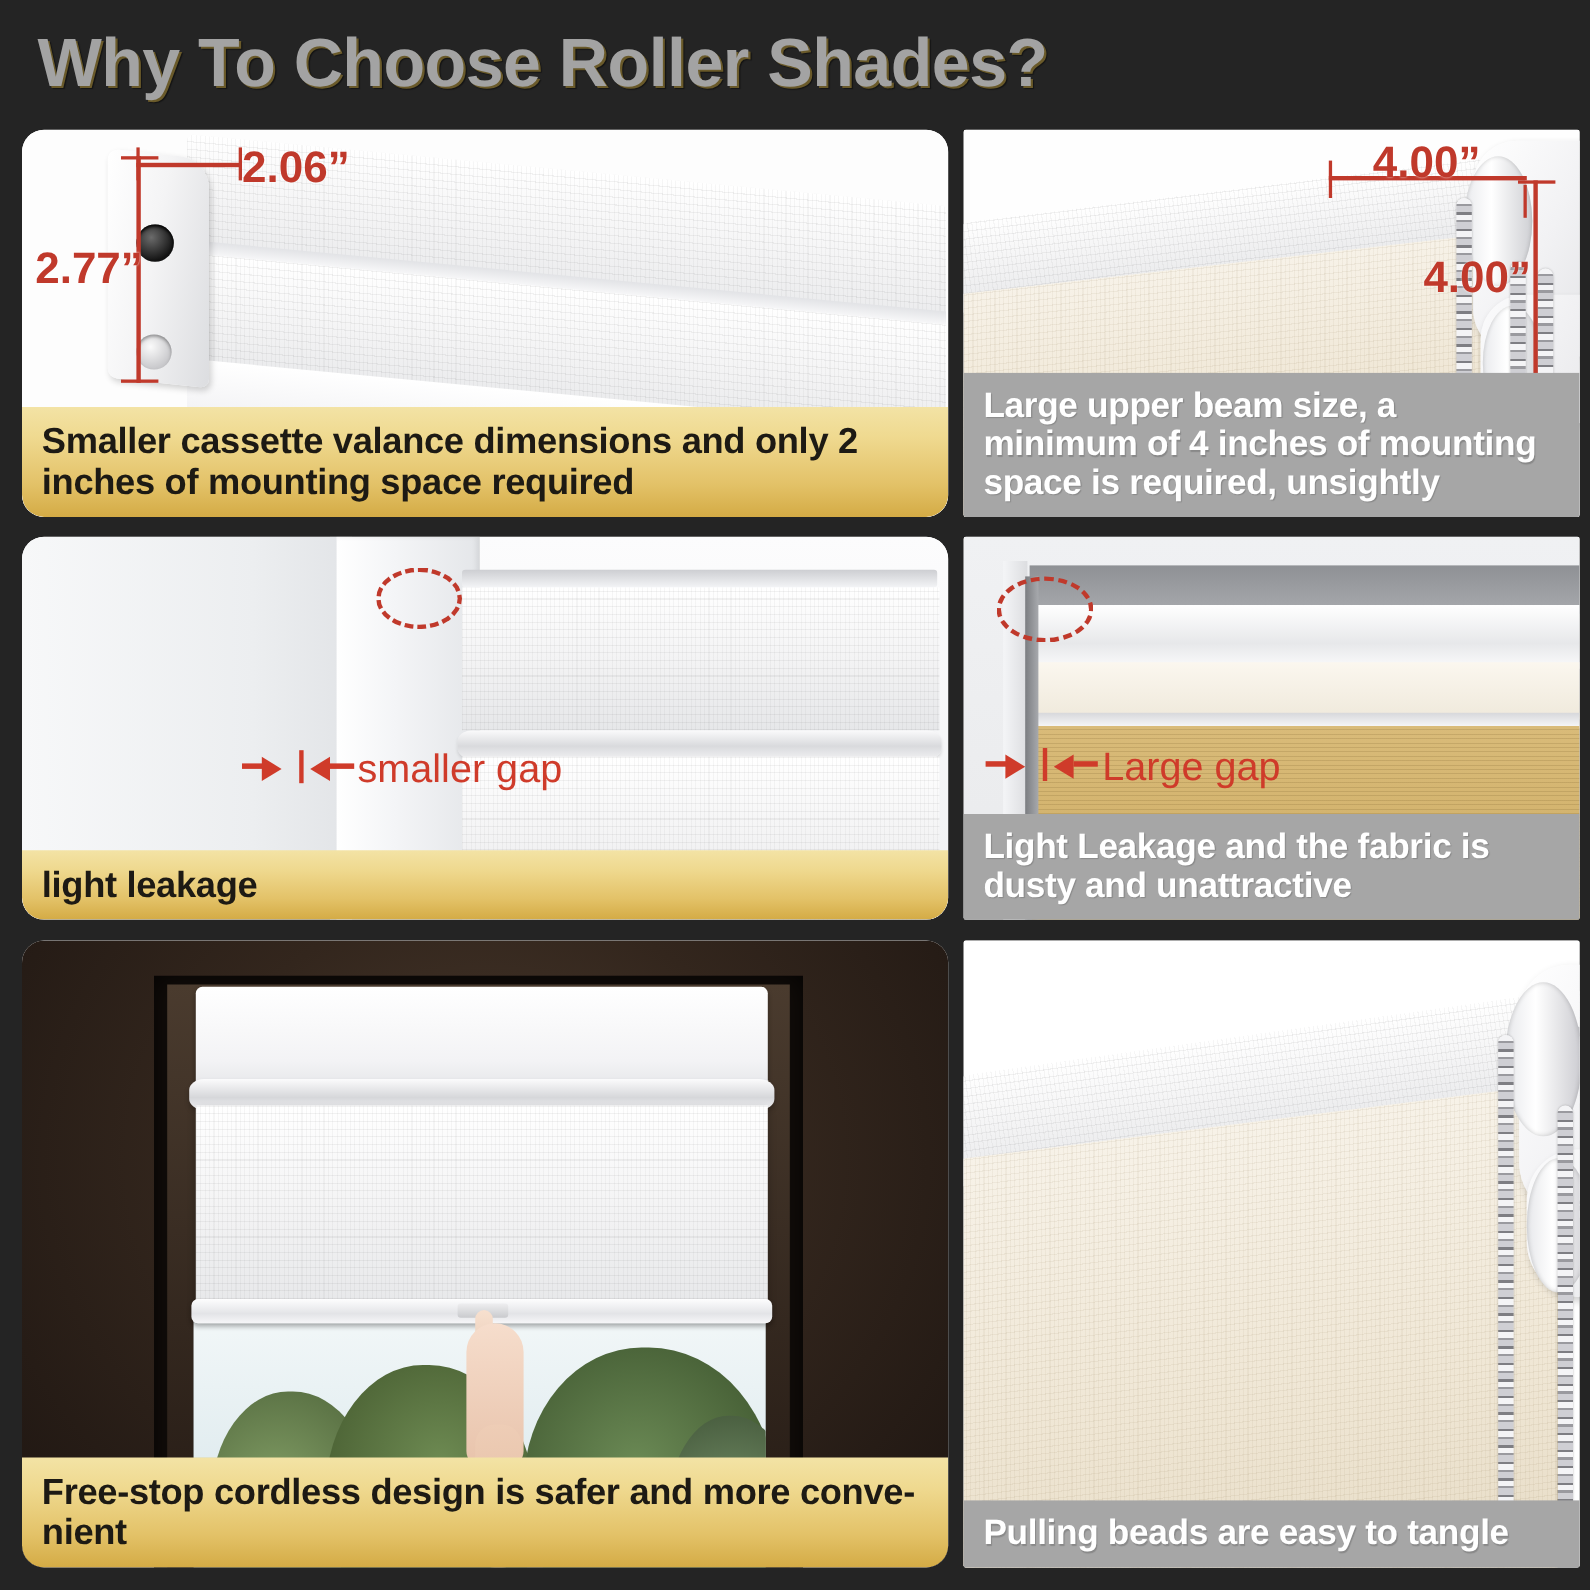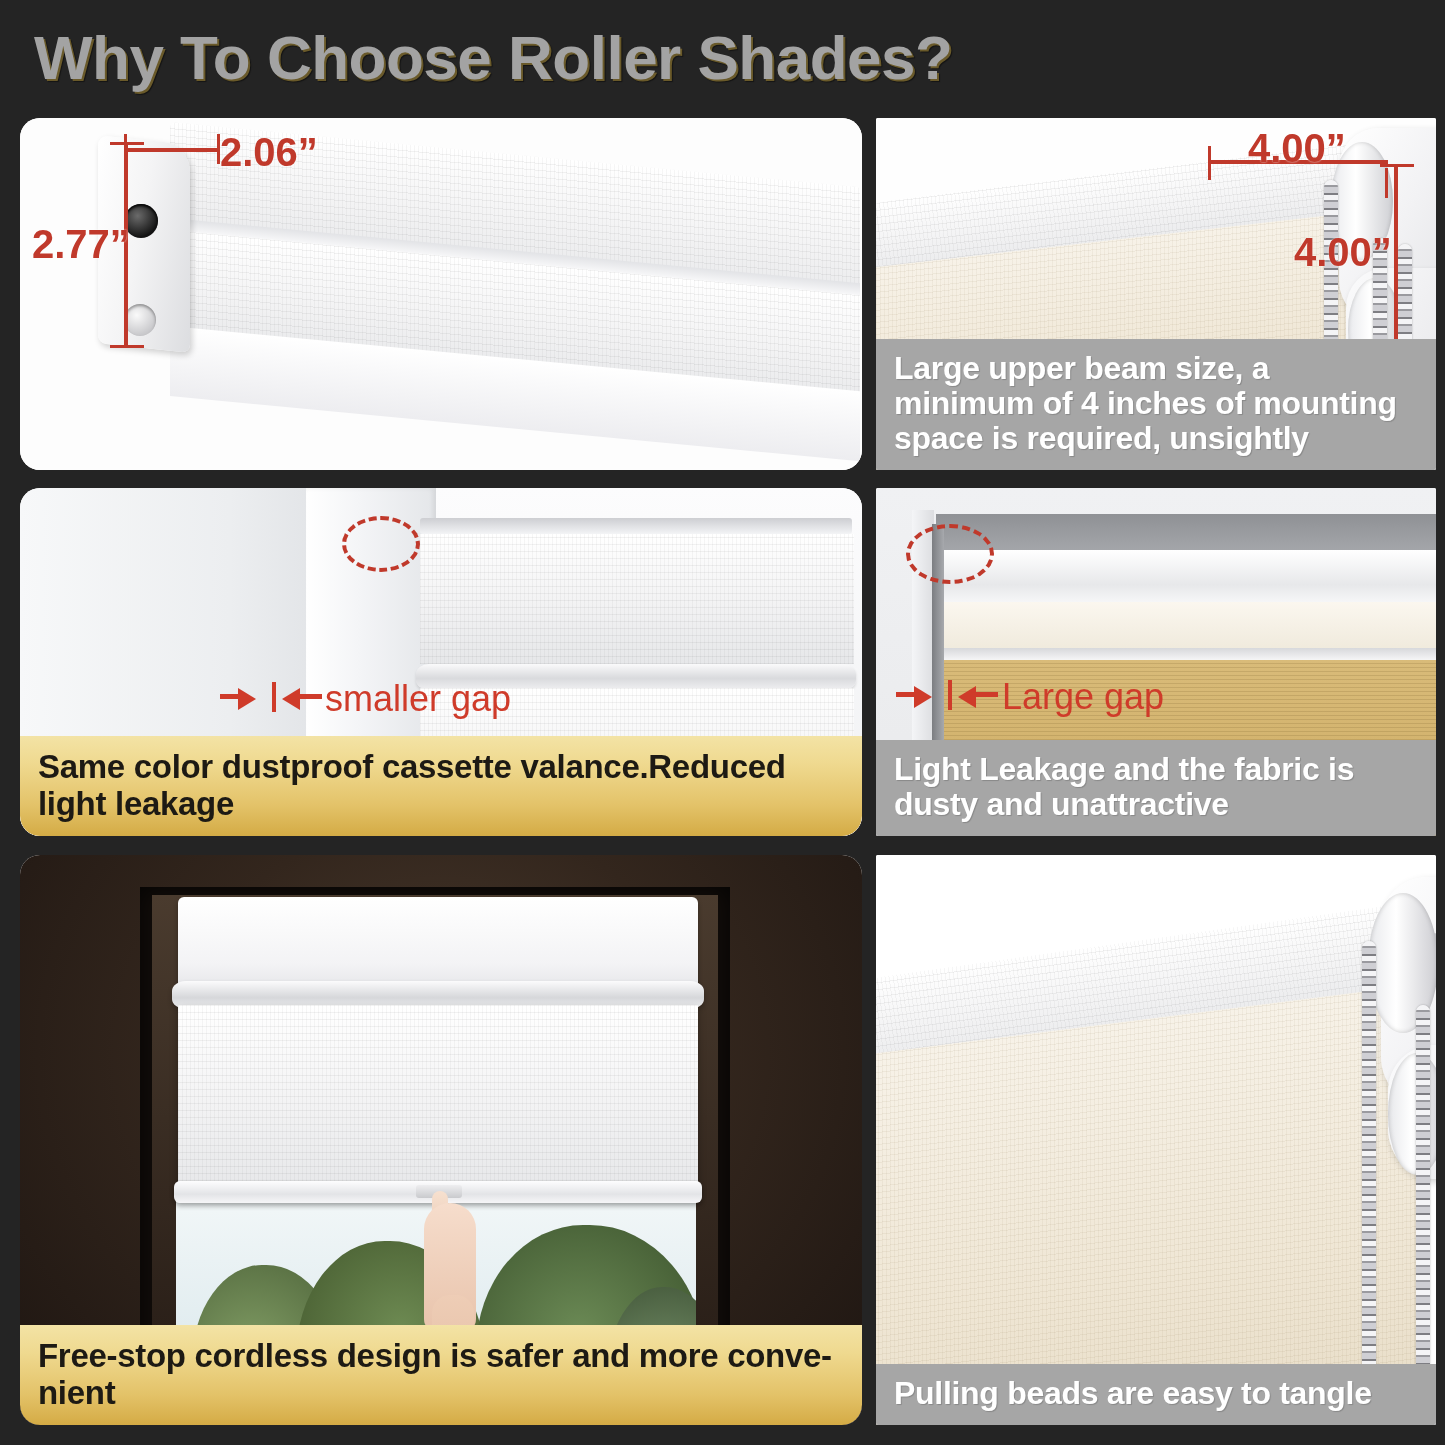--- a/index.html
+++ b/index.html
@@ -250,20 +250,24 @@
       <div class="rline-v" style="left:104px;top:24px;height:206px;"></div>
       <div class="tick-h" style="left:90px;top:24px;width:34px;"></div>
       <div class="tick-h" style="left:90px;top:227px;width:34px;"></div>
       <div class="dim dimtxt" style="left:12px;top:104px;">2.77”</div>
 
       <div class="rline-h" style="left:104px;top:30px;width:96px;"></div>
       <div class="tick-v" style="left:104px;top:16px;height:30px;"></div>
       <div class="tick-v" style="left:197px;top:16px;height:30px;"></div>
       <div class="dim dimtxt" style="left:200px;top:12px;">2.06”</div>
     </div>
+    <div class="cap gold">
+      <div class="ln">Smaller cassette valance dimensions and only 2</div>
+      <div class="ln">inches of mounting space required</div>
+    </div>
   </div>
 
   <div class="card right" style="left:876px;top:118px;width:560px;height:352px;">
     <div class="photo">
       <div class="p2-bg"></div>
       <div class="p2-roll fabric-white"></div>
       <div class="p2-khaki fabric-khaki"></div>
       <div class="p2-panel fabric-beige"></div>
       <div class="p2-bracket"></div>
       <div class="p2-bracket2"></div>
@@ -304,21 +308,20 @@
       <div class="dashcircle" style="left:322px;top:28px;width:70px;height:48px;"></div>
 
       <div class="arrow-r" style="left:218px;top:200px;"></div>
       <div class="astem-r" style="left:200px;top:206px;width:20px;"></div>
       <div class="rline-v" style="left:252px;top:194px;height:30px;background:#cf3b2a;"></div>
       <div class="arrow-l" style="left:262px;top:200px;"></div>
       <div class="astem-r" style="left:280px;top:206px;width:22px;"></div>
       <div class="gaptxt" style="left:305px;top:190px;">smaller gap</div>
     </div>
     <div class="cap gold">
-      <div class="ln">Same color dustproof cassette valance.Reduced</div>
       <div class="ln">light leakage</div>
     </div>
   </div>
 
   <div class="card left" style="left:20px;top:855px;width:842px;height:570px;">
     <div class="photo">
       <div class="p5-wall"></div>
       <div class="p5-opening"></div>
       <div class="p5-innerframe"></div>
       <div class="p5-glass">

